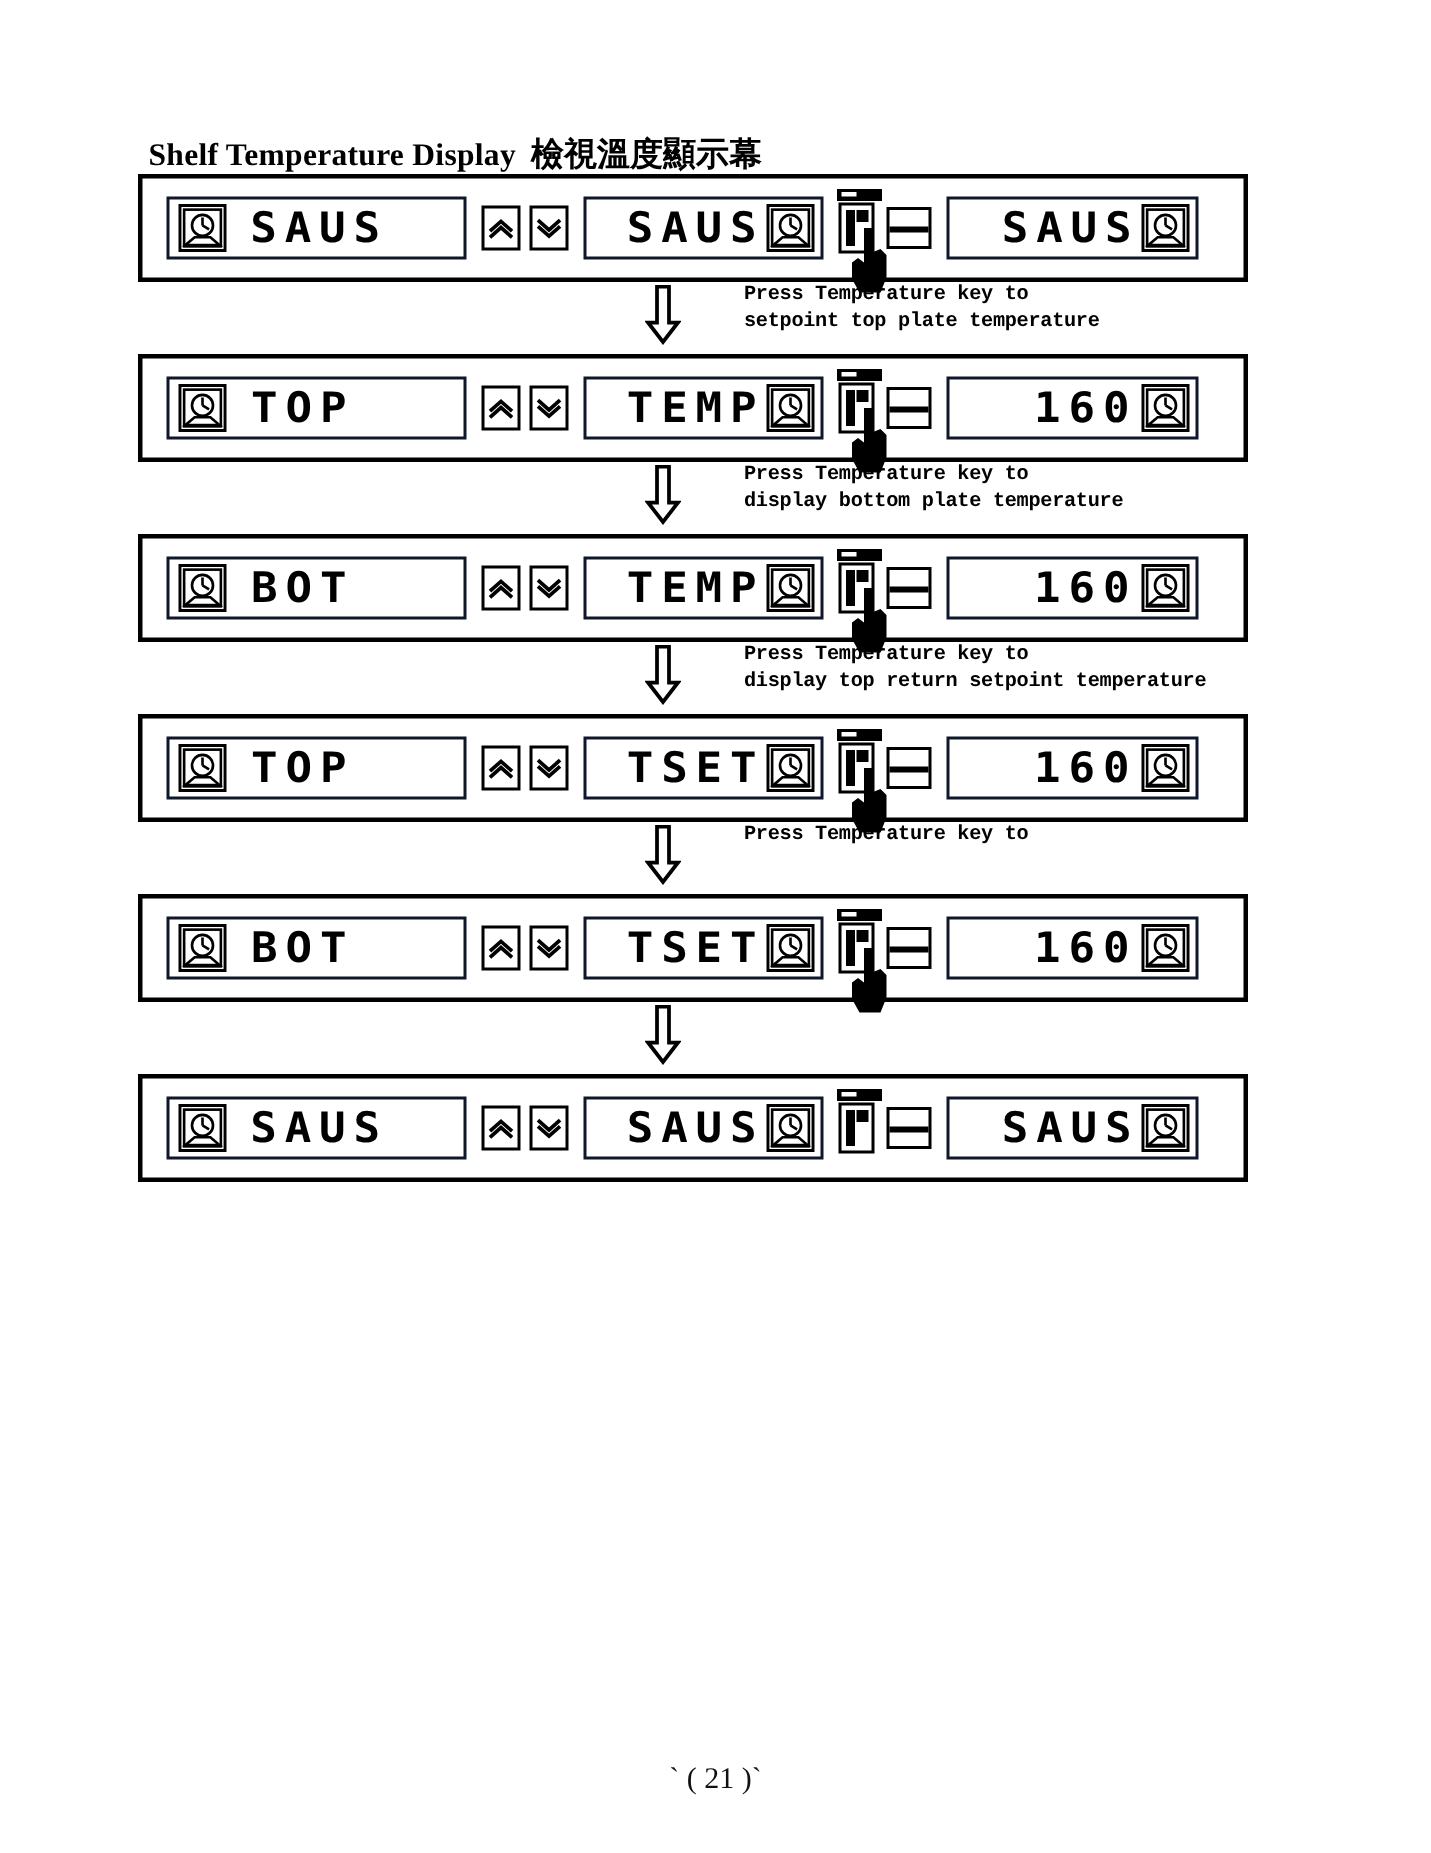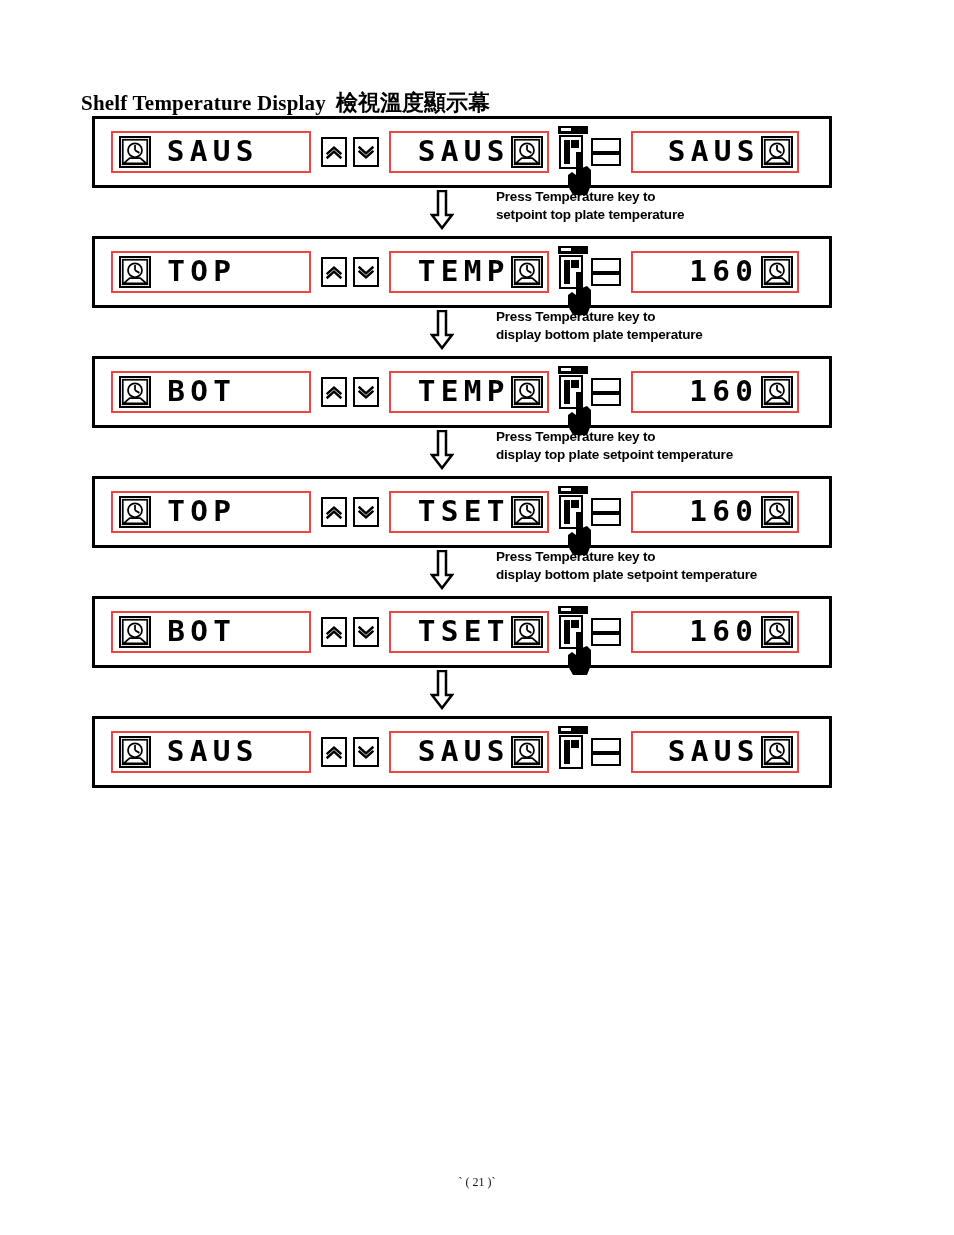--- a/index.html
+++ b/index.html
@@ -12,21 +12,21 @@
     height: 1235px;
     position: relative;
     font-family: "Liberation Serif", serif;
     color: #000000;
     overflow: hidden;
   }
 
   
   #page-title {
     position: absolute;
-    left: 81px;
+    left: 99px;
     top: 74px;
     font-family: "Liberation Serif", serif;
     font-weight: bold;
     font-size: 21px;
     letter-spacing: 0.2px;
     white-space: nowrap;
   }
   #page-title .cjk {
     font-family: "DejaVu Sans", sans-serif;
     font-weight: bold;
@@ -57,21 +57,21 @@
   .panel-inner {
     display: flex;
     align-items: center;
     width: 100%;
     gap: 0px;
   }
 
   
   .lcd {
     box-sizing: border-box;
-    border: 2px solid #ef4444;
+    border: 2px solid #0f172a;
     background: #fff;
     height: 42px;
     display: flex;
     align-items: center;
     padding: 0 4px;
     position: relative;
   }
   .lcd.left   { width: 200px; justify-content: flex-start; }
   .lcd.middle { width: 160px; justify-content: flex-end; }
   .lcd.right  { width: 168px; justify-content: flex-end; }
@@ -209,38 +209,38 @@
     left: 338px;
     top: 2px;
     width: 24px;
     height: 40px;
   }
   .step .arrow svg { display: block; }
   .step .note {
     position: absolute;
     left: 404px;
     top: 0px;
-    font-family: Liberation Sans, sans-serif;
+    font-family: Liberation Mono, monospace;
     font-weight: bold;
     font-size: 13.5px;
     line-height: 18px;
     letter-spacing: -0.2px;
     color: #000;
     white-space: nowrap;
   }
 
   
   #page-footer {
     position: absolute;
     left: 0;
     top: 1175px;
     width: 954px;
     text-align: center;
     font-family: "Liberation Serif", serif;
-    font-size: 12px;
+    font-size: 20px;
     color: #111;
   }
 </style>
 </head>
 <body>
 
 <h1 id="page-title">
   <span>Shelf Temperature Display</span><span class="cjk">檢視溫度顯示幕</span>
 </h1>
 
@@ -439,21 +439,21 @@
       </div>
     </div>
     <div class="step">
       <span class="arrow">
         <svg width="24" height="40" viewBox="0 0 24 40">
           <use href="#sym-arrow-down"></use>
         </svg>
       </span>
       <div class="note">
         <div>Press Temperature key to</div>
-        <div>display top plate setpoint temperature</div>
+        <div>display top return setpoint temperature</div>
       </div>
     </div>
     <div class="panel">
       <div class="panel-inner">
         <div class="lcd left">
           <span class="clockicon">
             <svg viewBox="0 0 32 32">
               <use href="#sym-clock"></use>
             </svg>
           </span>
@@ -507,21 +507,20 @@
       </div>
     </div>
     <div class="step">
       <span class="arrow">
         <svg width="24" height="40" viewBox="0 0 24 40">
           <use href="#sym-arrow-down"></use>
         </svg>
       </span>
       <div class="note">
         <div>Press Temperature key to</div>
-        <div>display bottom plate setpoint temperature</div>
       </div>
     </div>
     <div class="panel">
       <div class="panel-inner">
         <div class="lcd left">
           <span class="clockicon">
             <svg viewBox="0 0 32 32">
               <use href="#sym-clock"></use>
             </svg>
           </span>

